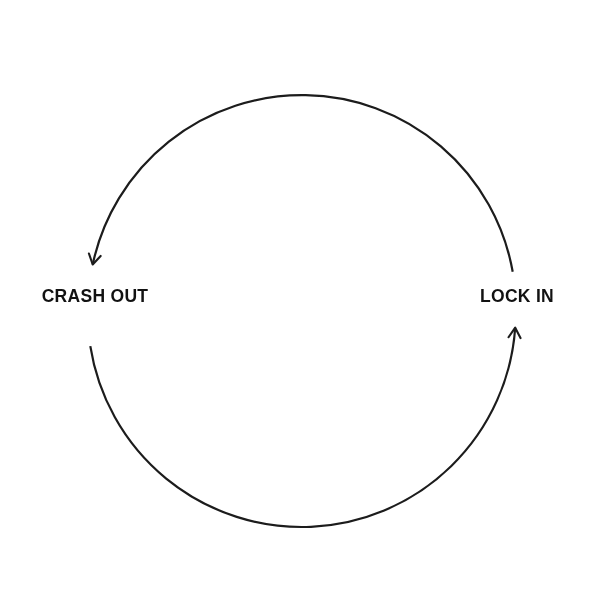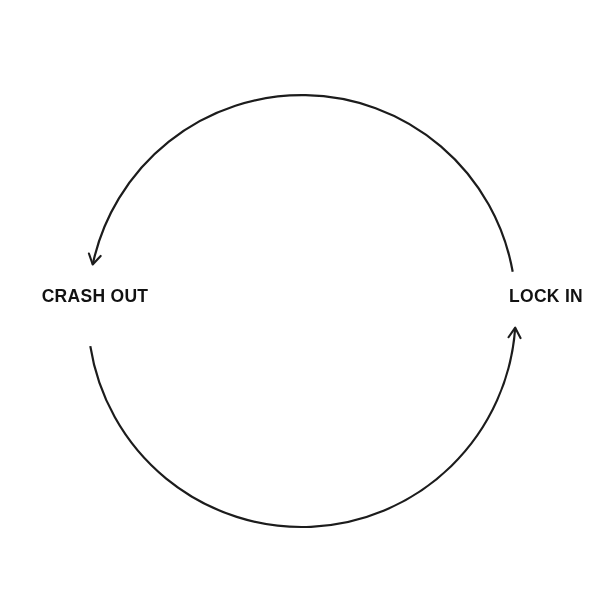--- a/index.html
+++ b/index.html
@@ -31,21 +31,21 @@
       position: absolute;
       transform: translate(-50%, -50%);
       font-weight: 700;
       font-size: 17.5px;
       letter-spacing: 0.3px;
       color: #121212;
       white-space: nowrap;
       user-select: none;
     }
     .label-crash-out { left: 95px;  top: 296px; }
-    .label-lock-in   { left: 546px; top: 296px; }
+    .label-lock-in   { left: 517px; top: 296px; }
   </style>
 </head>
 <body>
 
 <div class="canvas">
 
   <svg class="diagram-svg" viewBox="0 0 600 600">
     <defs>
       <marker id="arrowhead" viewBox="0 0 16 16" refX="14" refY="8" markerWidth="16" markerHeight="16" markerUnits="userSpaceOnUse" orient="auto">
         <path d="M4,2 L14,8 L4,14" fill="none" stroke="#1c1c1c" stroke-width="2.1" stroke-linecap="round" stroke-linejoin="round"></path>

